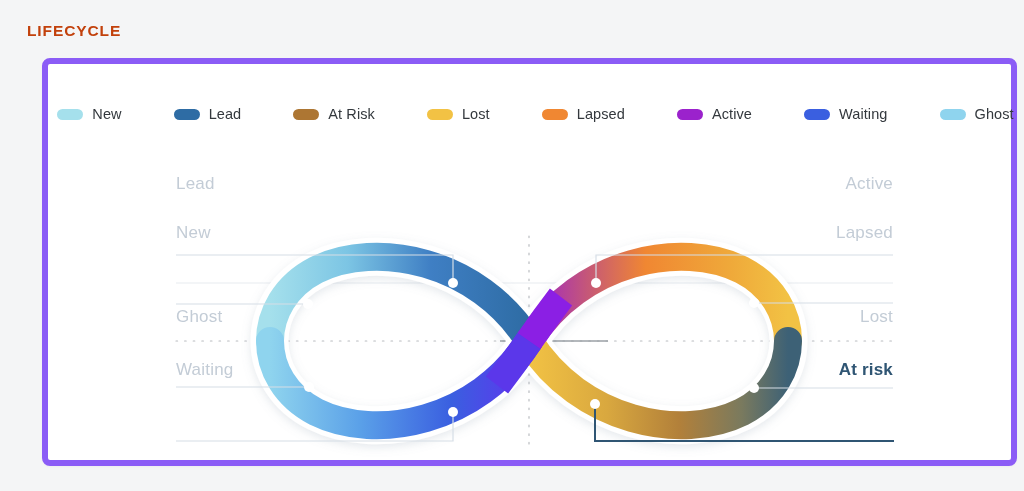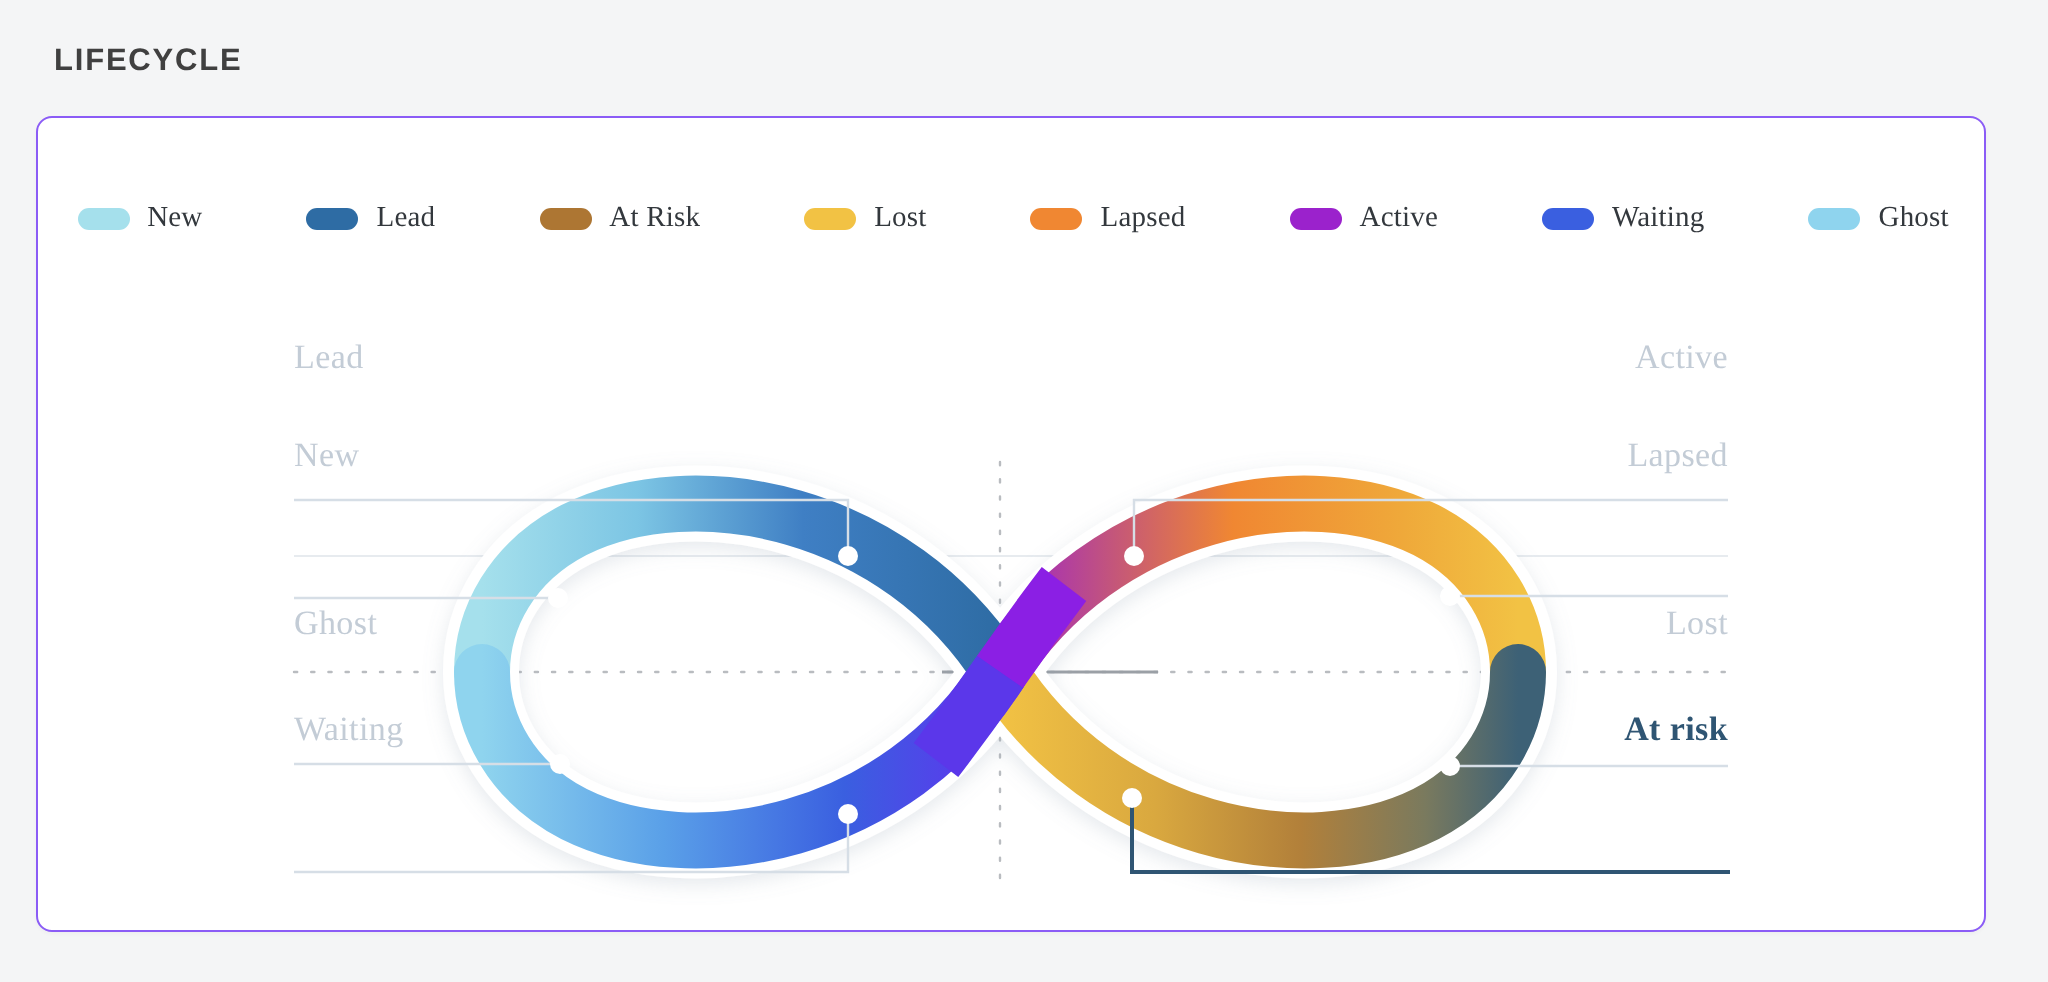--- a/index.html
+++ b/index.html
@@ -11,33 +11,32 @@
   }
 
   .page { position: relative; width: 1024px; height: 491px; }
 
   .page-title {
     position: absolute;
     left: 27px; top: 22px;
     font-size: 15.5px;
     font-weight: 700;
     letter-spacing: 0.9px;
-    color: #404040;
+    color: #c2410c;
     text-transform: uppercase;
   }
 
   .card {
     position: absolute;
-    left: 18px; top: 58px;
+    left: 42px; top: 58px;
     width: 975px; height: 408px;
     background: #ffffff;
-    border: 1px solid #8b5cf6;
+    border: 6px solid #8b5cf6;
     border-radius: 8px;
     box-shadow: 0 1px 2px rgba(16,24,40,0.03);
-    font-family: Liberation Serif, serif;
   }
 
   
   .legend {
     position: absolute;
     left: 0; top: 42px;
     width: 975px;
     display: flex;
     justify-content: center;
     align-items: center;

